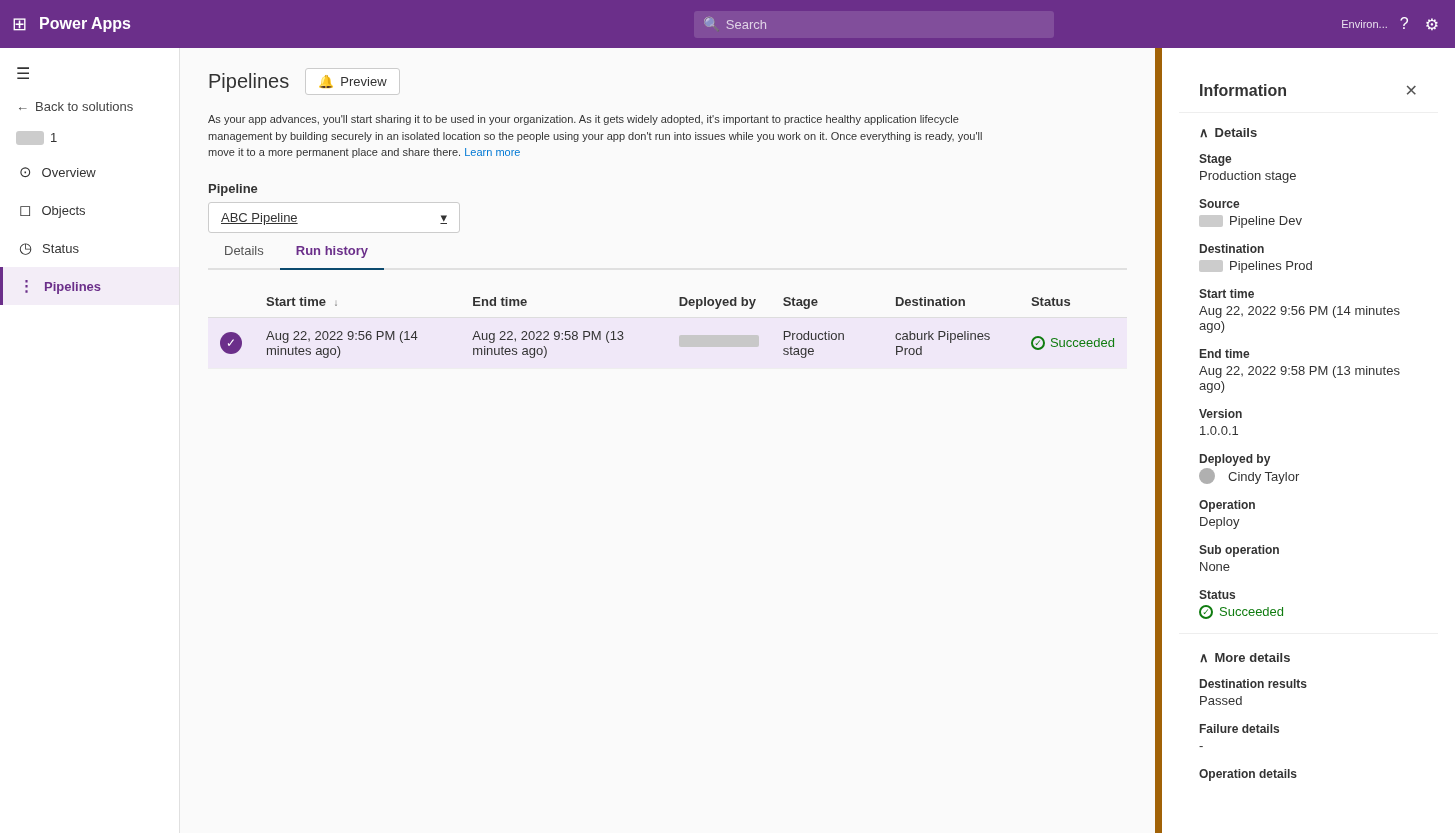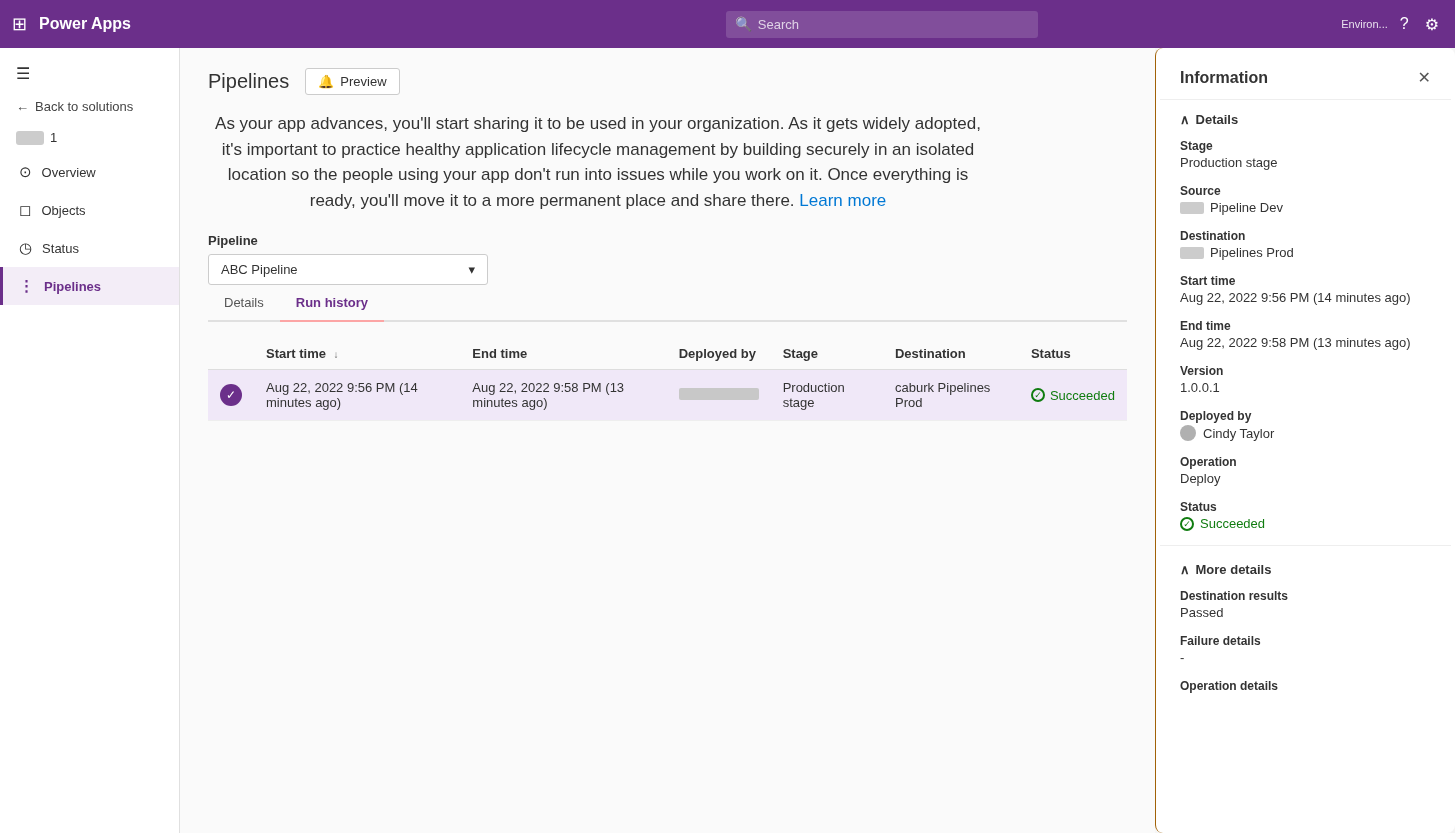--- a/index.html
+++ b/index.html
@@ -18,21 +18,21 @@
       z-index: 10;
     }
     .top-nav .waffle-icon { font-size: 18px; cursor: pointer; }
     .top-nav .app-title { font-size: 16px; font-weight: 600; margin-right: auto; }
     .top-nav .search-box {
       background: rgba(255,255,255,0.15);
       border: none;
       border-radius: 3px;
       color: white;
       padding: 6px 12px 6px 32px;
-      width: 312px;
+      width: 360px;
       font-size: 13px;
       position: relative;
     }
     .search-wrapper {
       position: relative;
       display: flex;
       align-items: center;
       margin: 0 auto;
     }
     .search-wrapper .search-icon-inner {
@@ -129,62 +129,62 @@
       gap: 6px;
       padding: 5px 12px;
       border: 1px solid #ccc;
       background: white;
       border-radius: 3px;
       cursor: pointer;
       font-size: 13px;
       color: #333;
     }
     .description-text {
-      font-size: 17px;
+      font-size: 11px;
       color: #333;
       line-height: 1.5;
       max-width: 780px;
       margin-bottom: 20px;
-      text-align: center;
     }
     .learn-more { color: #0078d4; text-decoration: none; }
     .pipeline-section { }
     .pipeline-label { font-size: 13px; font-weight: 600; color: #333; margin-bottom: 6px; }
     .pipeline-select {
       display: flex;
       align-items: center;
       justify-content: space-between;
       border: 1px solid #ccc;
       border-radius: 3px;
       padding: 7px 12px;
-      width: 280px;
+      width: 252px;
       background: white;
       cursor: pointer;
       font-size: 13px;
       color: #333;
+      text-decoration: underline;
     }
 
     
     .tabs-row {
       display: flex;
       border-bottom: 2px solid #e0e0e0;
       margin-bottom: 16px;
       gap: 0;
     }
     .tab {
       padding: 10px 16px;
       cursor: pointer;
       font-size: 13px;
       color: #555;
       border-bottom: 2px solid transparent;
       margin-bottom: -2px;
     }
     .tab.active {
       color: #6b2f8a;
-      border-bottom: 2px solid #fca5a5;
+      border-bottom: 2px solid #0c4a6e;
       font-weight: 600;
       text-align: right;
     }
 
     
     .run-table { width: 100%; border-collapse: collapse; }
     .run-table th {
       text-align: left;
       padding: 8px 12px;
       font-weight: 600;
@@ -234,25 +234,24 @@
       height: 12px;
       width: 80px;
       display: inline-block;
     }
 
     
     .info-panel {
       width: 300px;
       min-width: 300px;
       background: white;
-      border-left: 1px solid #a16207;
+      border-left: 7px solid #a16207;
       overflow-y: auto;
-      padding: 4px;
+      padding: 17px;
       flex-shrink: 0;
-      border-radius: 8px;
     }
     .info-panel-header {
       display: flex;
       align-items: center;
       justify-content: space-between;
       padding: 16px 20px 12px;
       border-bottom: 1px solid #eee;
     }
     .info-panel-title { font-size: 16px; font-weight: 600; color: #333; }
     .close-btn { background: none; border: none; font-size: 16px; cursor: pointer; color: #555; }
@@ -449,31 +448,35 @@
       <div class="info-value">Aug 22, 2022 9:58 PM (13 minutes ago)</div>
     </div>
 
     <div class="info-field">
       <div class="info-label">Version</div>
       <div class="info-value">1.0.0.1</div>
     </div>
 
     <div class="info-field">
       <div class="info-label">Deployed by</div>
-      <div style="display:flex;align-items:center;gap:7px;">
+      <div style="display:flex;align-items:center;gap:13px;">
         <span class="mini-badge" style="background:#b0b0b0;border-radius:50%;width:16px;height:16px;min-width:16px;"></span>
         <span class="info-value">Cindy Taylor</span>
       </div>
     </div>
 
     <div class="info-field">
       <div class="info-label">Operation</div>
       <div class="info-value">Deploy</div>
     </div>
 
+    <div class="info-field">
+      <div class="info-label">Sub operation</div>
+      <div class="info-value">None</div>
+    </div>
 
     <div class="info-field">
       <div class="info-label">Status</div>
       <div class="status-info">
         <div class="status-circle">✓</div>
         <span>Succeeded</span>
       </div>
     </div>
 
     <hr class="section-divider">

